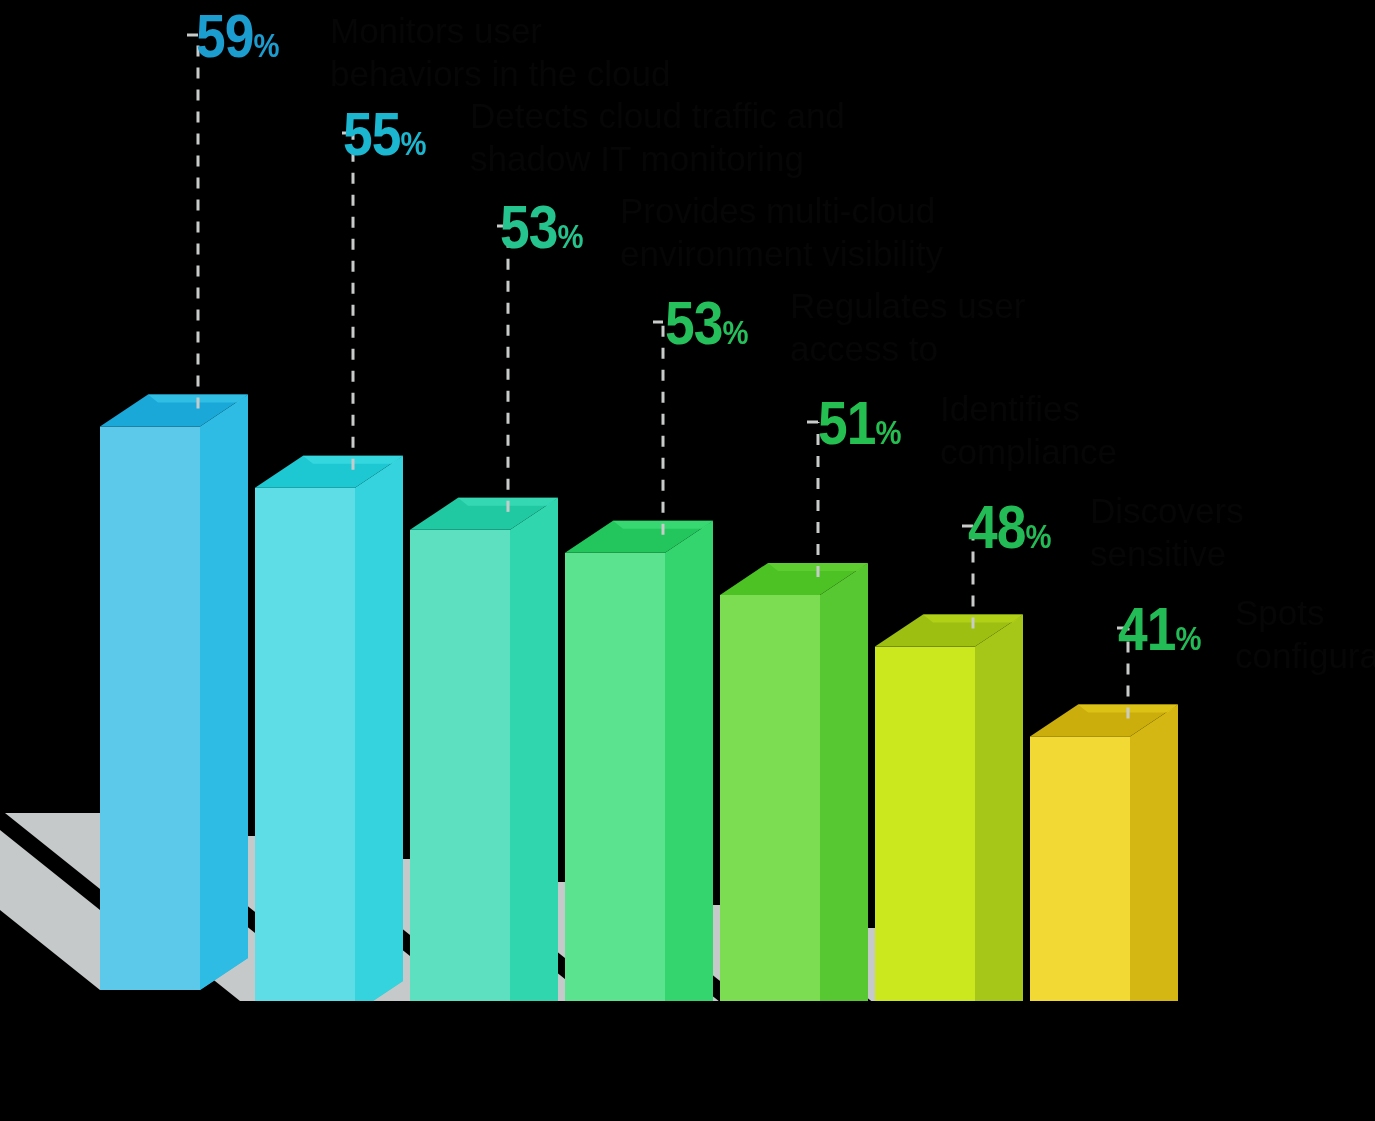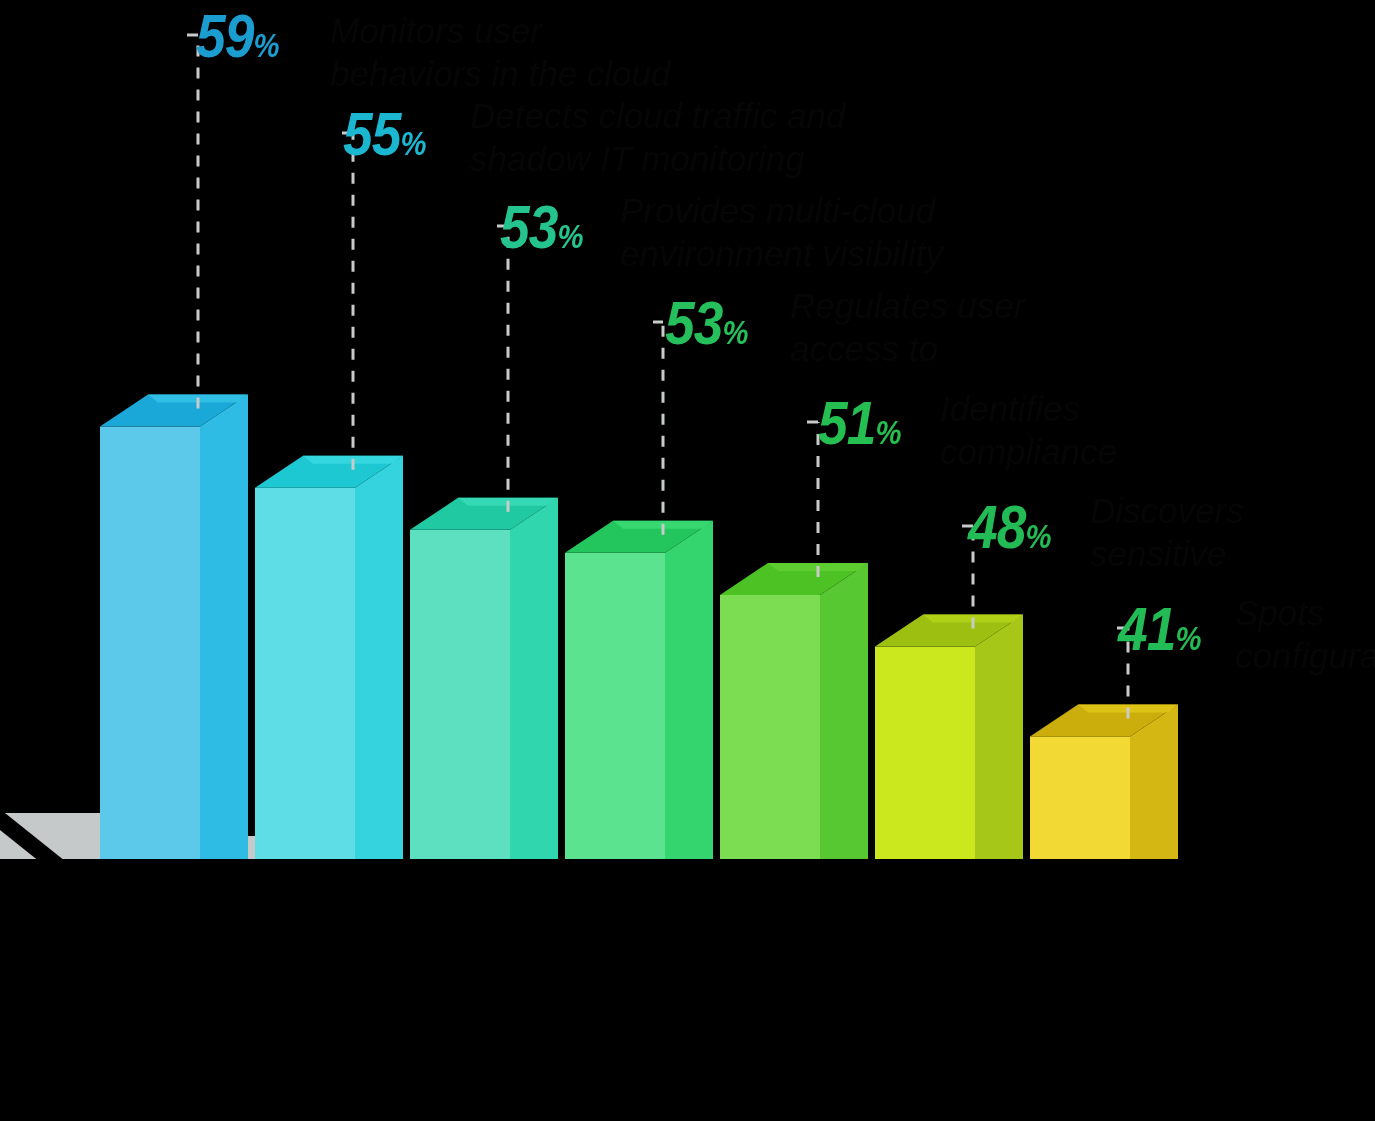--- a/index.html
+++ b/index.html
@@ -1,23 +1,22 @@
 <!DOCTYPE html>
 <html><head>
 <meta charset="utf-8">
 <title>3D Bar Chart</title>
 <style>
   html,body{margin:0;padding:0;background:#000;}
   #stage{
     position:relative;
-    width:1375px;height:859px;
+    width:1375px;height:1001px;
     background:#000000;
     overflow:hidden;
     font-family:"Liberation Sans","DejaVu Sans",sans-serif;
-    font-style:italic;
   }
   #chart-svg{position:absolute;left:0;top:0;width:1375px;height:1121px;}
 
   .pct{
     position:absolute;
     font-family:"Liberation Sans","DejaVu Sans",sans-serif;
     font-weight:700;
     letter-spacing:-1px;
     line-height:1;
     white-space:nowrap;

